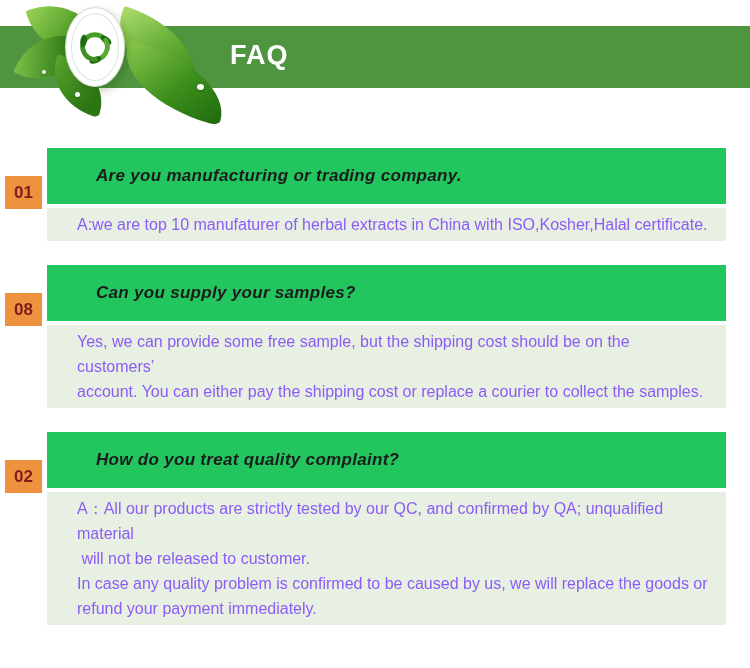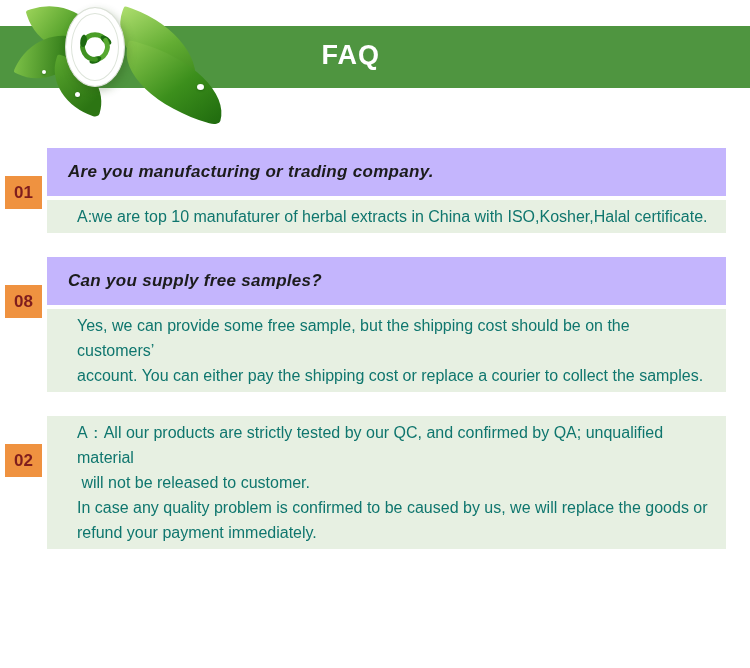--- a/index.html
+++ b/index.html
@@ -1,21 +1,21 @@
 <!DOCTYPE html>
 <html><head>
 <meta charset="utf-8">
 <style>
   html,body{margin:0;padding:0;background:#fff;}
   .page{position:relative;width:750px;height:668px;background:#fff;overflow:hidden;
         font-family:"Liberation Sans",sans-serif;}
 
   
   .header-bar{position:absolute;left:0;top:26px;width:750px;height:62px;background:#4f9540;z-index:1;}
-  .faq-title{position:absolute;left:230px;top:40px;width:150px;text-align:right;
+  .faq-title{position:absolute;left:230px;top:40px;width:150px;text-align:left;
              font-size:27px;font-weight:bold;color:#ffffff;letter-spacing:1px;z-index:4;}
 
   
   .logo{position:absolute;left:15px;top:0;width:220px;height:120px;z-index:2;}
   .leaf{position:absolute;border-radius:4% 100% 10% 100%;}
   .leaf-tl{left:18px;top:0;width:62px;height:58px;transform:rotate(-18deg);
            background:linear-gradient(145deg,#9ad258 0%,#4f9d27 60%,#2e7d15 100%);}
   .leaf-l{left:6px;top:30px;width:58px;height:54px;transform:rotate(-65deg);
           background:linear-gradient(160deg,#7cc047 0%,#357f1b 70%,#235f0f 100%);}
   .leaf-bl{left:34px;top:62px;width:58px;height:48px;transform:rotate(18deg);
@@ -29,24 +29,24 @@
   .drop2{left:60px;top:92px;width:5px;height:5px;}
   .drop3{left:27px;top:70px;width:4px;height:4px;}
   .logo-circle{position:absolute;left:50px;top:7px;width:58px;height:78px;border-radius:50%;
                background:#ffffff;border:1px solid #d9dfd5;
                box-shadow:inset 0 0 0 5px #ffffff, inset 0 0 0 6px #dde4da, 3px 4px 8px rgba(40,80,20,.3);
                display:flex;align-items:center;justify-content:center;}
 
   
   .faq-list{position:absolute;left:47px;top:148px;width:679px;}
   .faq-item{position:relative;margin-bottom:24px;}
-  .q-block{height:48px;background:#c4b5fd;display:flex;align-items:center;padding-left:21px;box-sizing:border-box;}
+  .q-block{height:56px;background:#22c55e;display:flex;align-items:center;padding-left:49px;box-sizing:border-box;}
   .q-text{font-size:17px;font-weight:bold;font-style:italic;color:#1c1c1c;letter-spacing:.3px;}
   .a-block{margin-top:4px;background:#e7f0e2;padding:4px 18px 4px 30px;
-           font-size:16px;line-height:25px;color:#0f766e;white-space:pre-line;}
+           font-size:16px;line-height:25px;color:#8b5cf6;white-space:pre-line;}
   .badge{position:absolute;left:-42px;top:28px;width:37px;height:33px;background:#ef9240;
          color:#7f1d1d;font-weight:bold;font-size:17px;display:flex;align-items:center;justify-content:center;}
 </style>
 </head>
 <body>
 
 <div class="page">
 
   <div class="header-bar"></div>
 
@@ -87,32 +87,35 @@
       <div class="badge">01</div>
       <div class="q-block">
         <span class="q-text">Are you manufacturing or trading company.</span>
       </div>
       <div class="a-block">A:we are top 10 manufaturer of herbal extracts in China with ISO,Kosher,Halal certificate.</div>
     </div>
 
     <div class="faq-item">
       <div class="badge">08</div>
       <div class="q-block">
-        <span class="q-text">Can you supply free samples?</span>
+        <span class="q-text">Can you supply your samples?</span>
       </div>
       <div class="a-block">Yes, we can provide some free sample, but the shipping cost should be on the customers’
 account. You can either pay the shipping cost or replace a courier to collect the samples.</div>
     </div>
 
     <div class="faq-item">
       <div class="badge">09</div>
     </div>
 
     <div class="faq-item">
       <div class="badge">02</div>
+      <div class="q-block">
+        <span class="q-text">How do you treat quality complaint?</span>
+      </div>
       <div class="a-block">A：All our products are strictly tested by our QC, and confirmed by QA; unqualified material
 &nbsp;will not be released to customer.
 In case any quality problem is confirmed to be caused by us, we will replace the goods or
 refund your payment immediately.</div>
     </div>
 
   </div>
 </div>
 
 </body></html>

